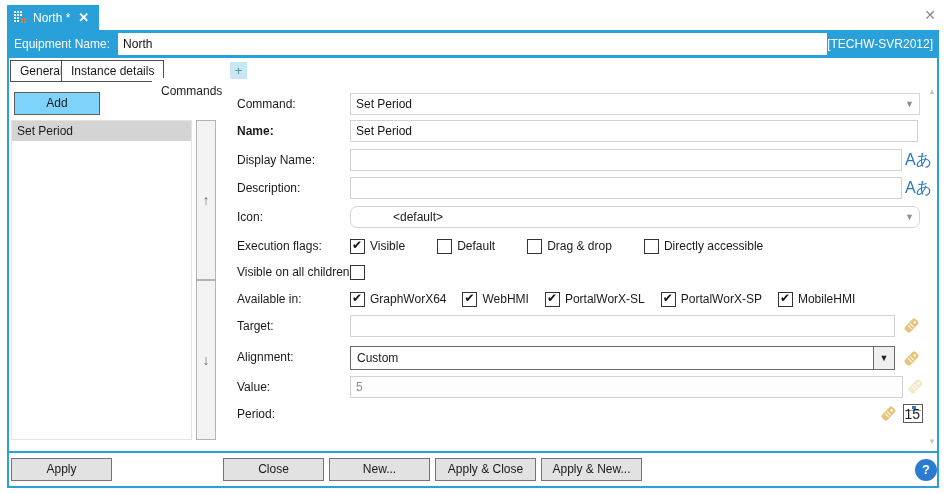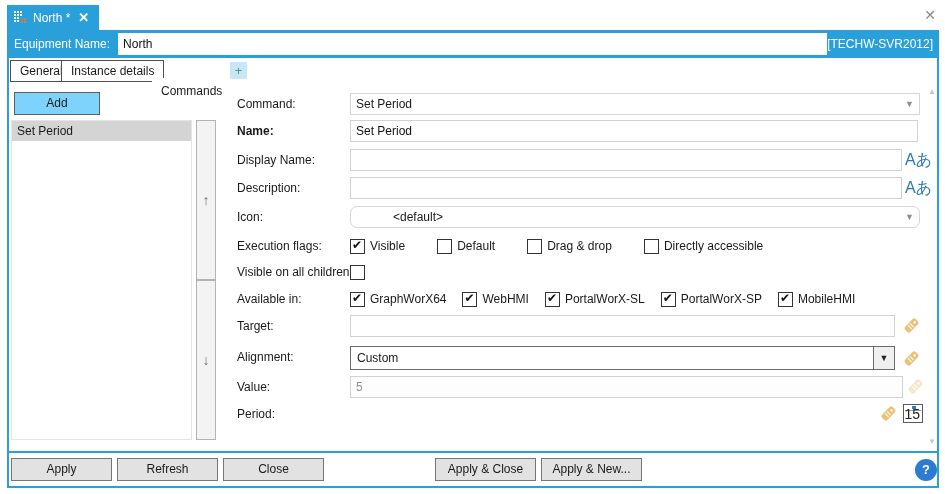--- a/index.html
+++ b/index.html
@@ -263,20 +263,20 @@
     <span class="dot"></span>
     <span class="bar"></span>
     <span class="day">15</span>
   </div>
 
   <div class="sb-arrow" style="top:87px;">▲</div>
   <div class="sb-arrow" style="top:437px;">▼</div>
 
   <div class="sep"></div>
   <div class="fbtn" style="left:11px;">Apply</div>
-  <div class="fbtn" style="left:117px;">Refresh</div>
   <div class="fbtn" style="left:223px;">Close</div>
+  <div class="fbtn" style="left:329px;">New...</div>
   <div class="fbtn" style="left:435px;">Apply &amp; Close</div>
   <div class="fbtn" style="left:541px;">Apply &amp; New...</div>
   <div class="help">?</div>
 
   <div class="frame"></div>
 </div>
 
 </body></html>

